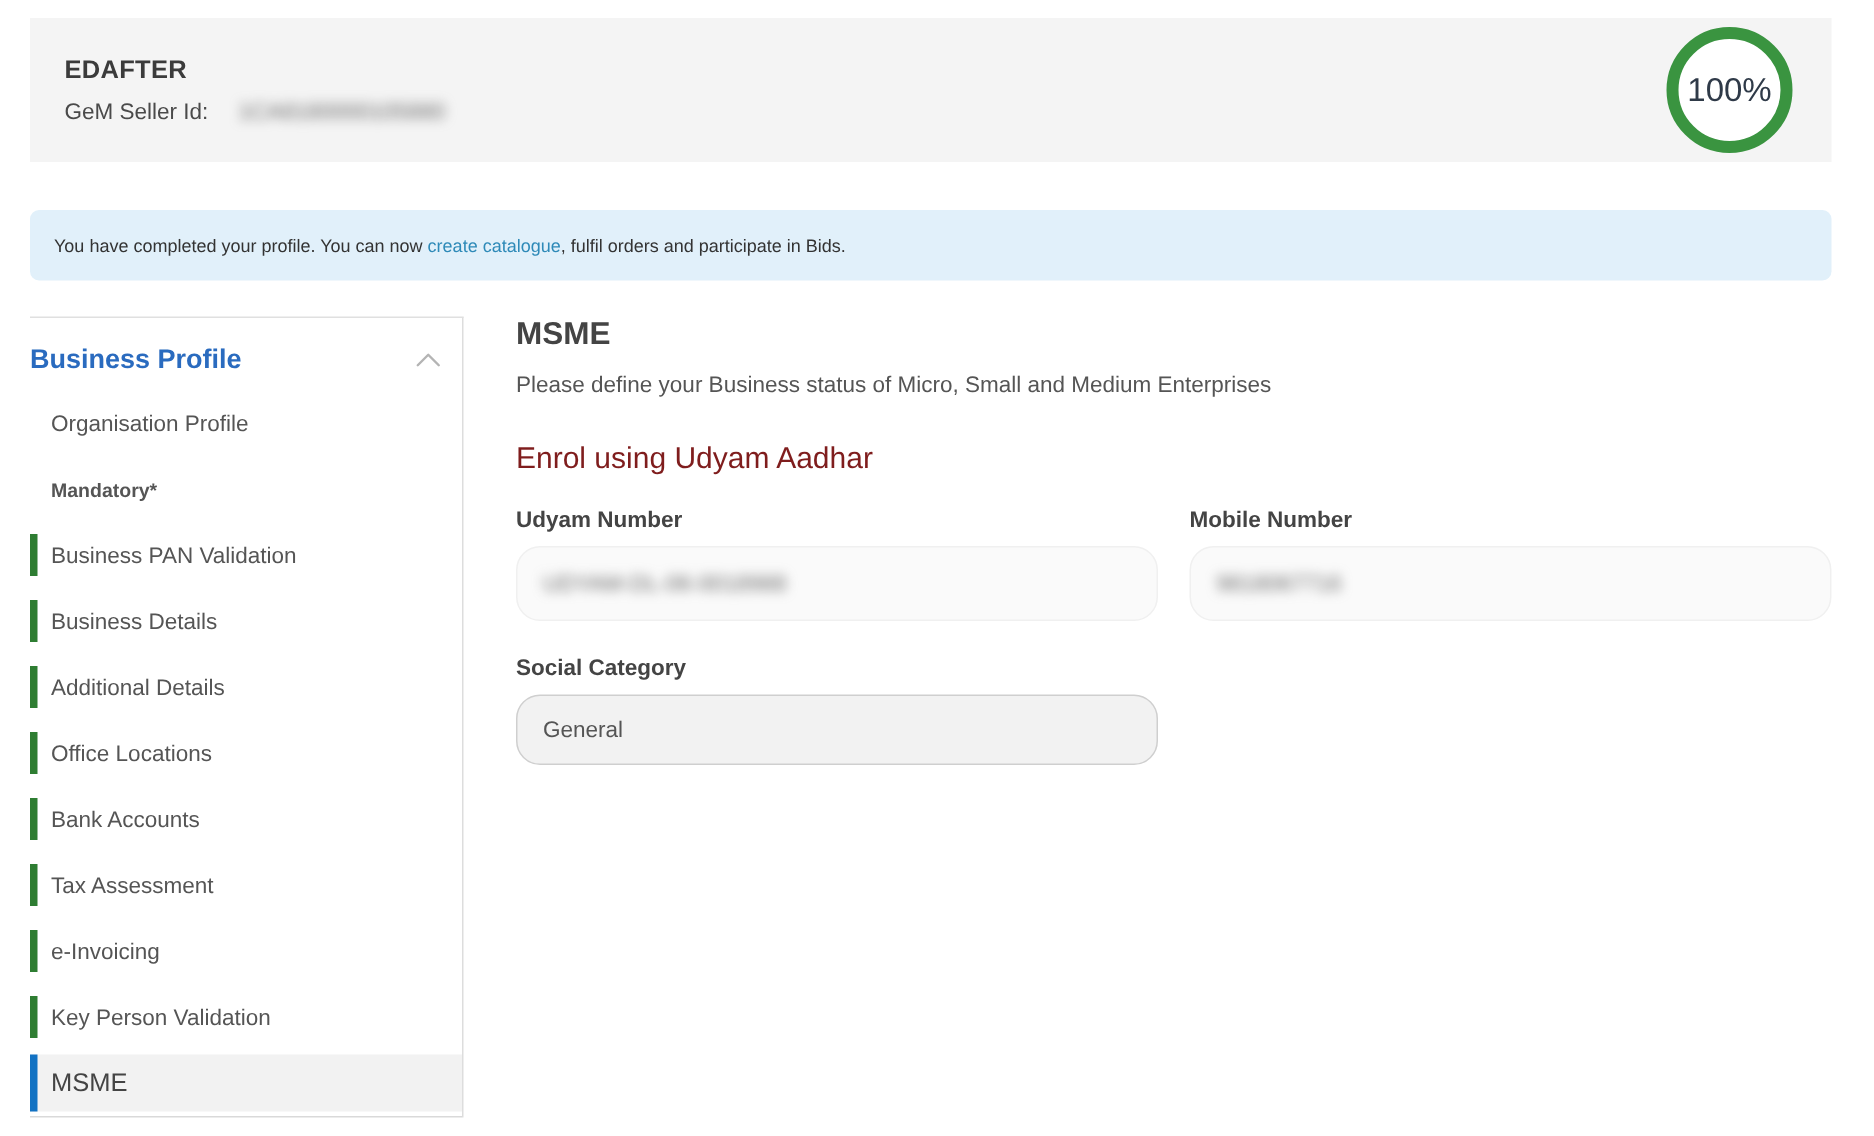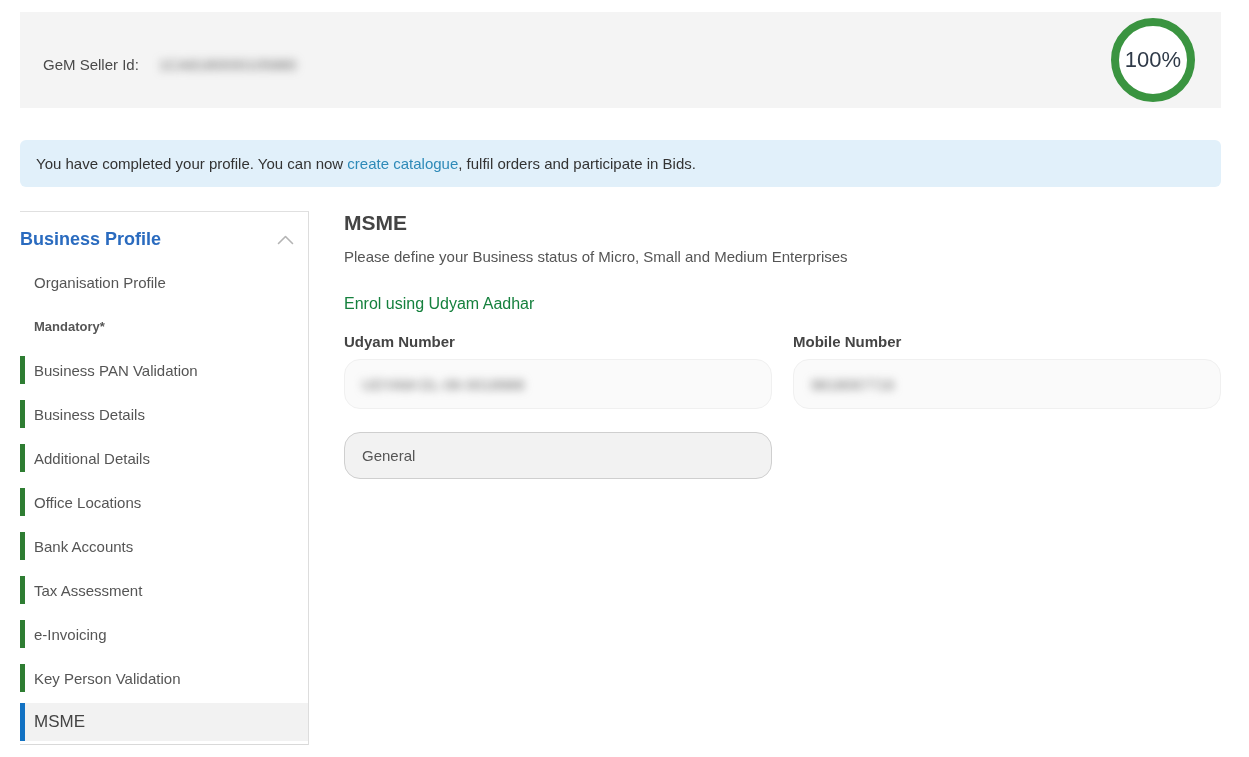--- a/index.html
+++ b/index.html
@@ -33,21 +33,21 @@
     font-size: 22px; color: #2f3a48;
   }
 
   
   .info-banner {
     margin: 32px 28px 0 20px;
     width: 1201px; height: 47px;
     background: #e1f0fa; border-radius: 6px;
     display: flex; align-items: center;
     padding-left: 16px;
-    font-size: 15px; color: #333;
+    font-size: 12px; color: #333;
     white-space: pre;
   }
   .info-banner a {
     color: #2e8ab8; text-decoration: none; cursor: pointer;
   }
 
   
   .content { display: flex; margin-top: 24px; align-items: flex-start; }
 
   
@@ -80,21 +80,21 @@
     background: #f2f2f2; height: 38px; margin: 3px 0 0 0;
   }
   .side-item.active .bar { background: #1272c3; height: 38px; }
   .side-item.active .side-label { font-size: 17px; color: #444; }
   .sidebar-bottom-line { border-bottom: 1px solid #d9d9d9; margin-top: 3px; }
 
   
   .main { margin-left: 35px; flex: 1; padding-right: 28px; }
   .page-title { font-size: 21px; font-weight: bold; color: #444; }
   .subtitle { font-size: 15px; color: #555; margin-top: 13px; }
-  .enrol-text { font-size: 16px; color: #15803d; margin-top: 30px; }
+  .enrol-text { font-size: 20px; color: #7f1d1d; margin-top: 30px; }
 
   .fields-grid {
     margin-top: 20px;
     display: grid;
     grid-template-columns: 428px 428px;
     column-gap: 21px; row-gap: 0;
   }
   .field { margin-bottom: 23px; }
   .field-label { font-size: 15px; font-weight: bold; color: #444; display: block; margin-bottom: 9px; }
   .input-box {
@@ -105,20 +105,21 @@
   .input-muted { background: #fafafa; border: 1px solid #f0f0f0; }
   .input-select { background: #f2f2f2; border: 1px solid #cfcfcf; height: 47px; }
 </style>
 </head>
 <body>
 
 <div class="page">
 
   <div class="header-card">
     <div>
+      <div class="company-name">EDAFTER</div>
       <div class="seller-id-row">
         <span class="sep">GeM Seller Id:</span>
         <span class="blur-text">1CA8180000105880</span>
       </div>
     </div>
     <div class="progress-circle">
       <span>100%</span>
     </div>
   </div>
 
@@ -193,20 +194,21 @@
             <span class="blur-text">UDYAM-DL-06-0018988</span>
           </div>
         </div>
         <div class="field">
           <label class="field-label">Mobile Number</label>
           <div class="input-box input-muted">
             <span class="blur-text">9818067716</span>
           </div>
         </div>
         <div class="field">
+          <label class="field-label">Social Category</label>
           <div class="input-box input-select">
             <span>General</span>
           </div>
         </div>
       </div>
     </main>
   </div>
 
 </div>
 

